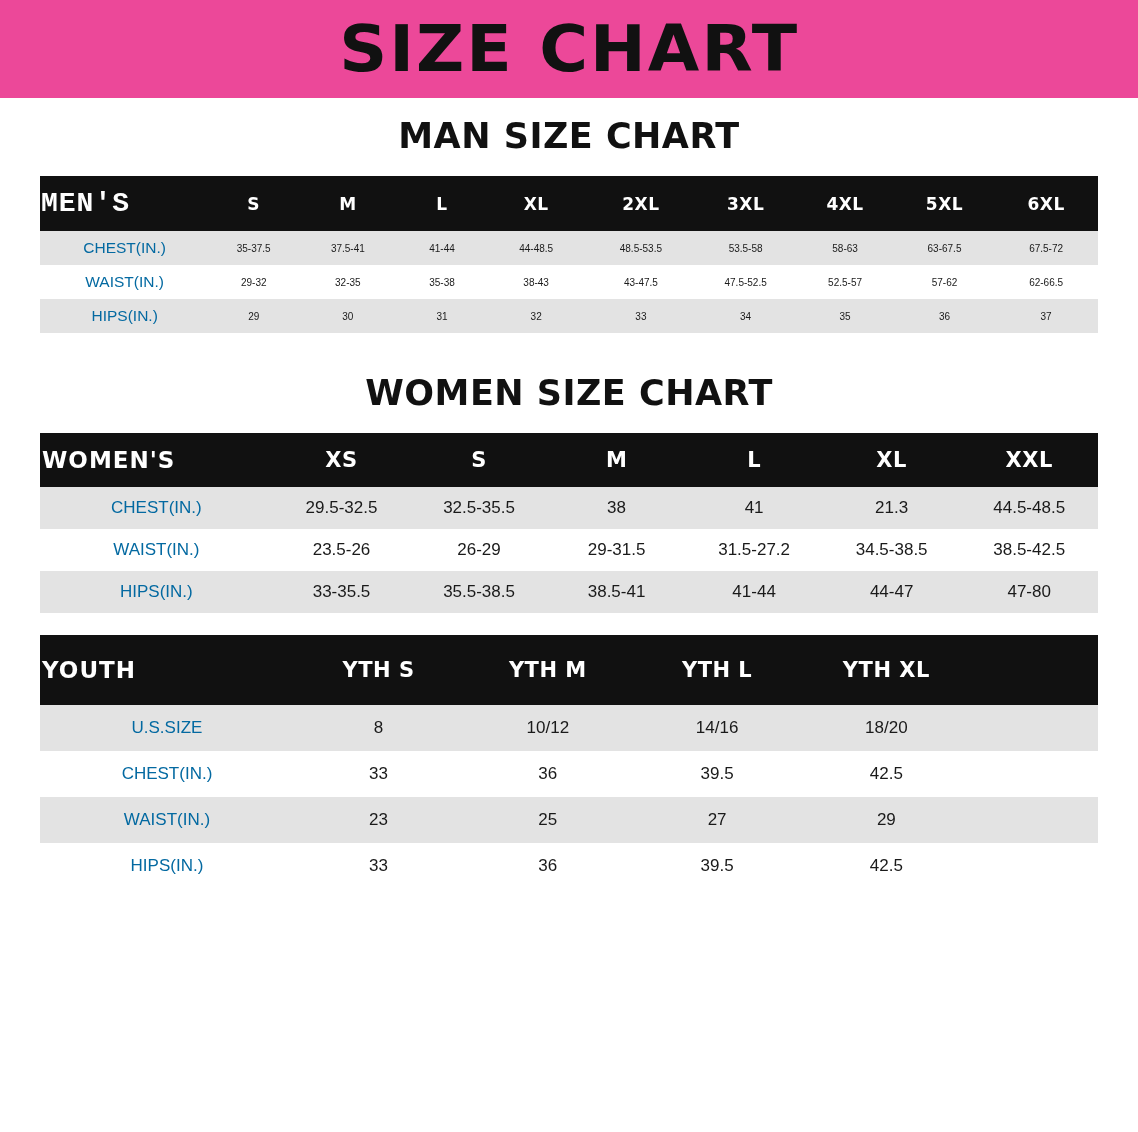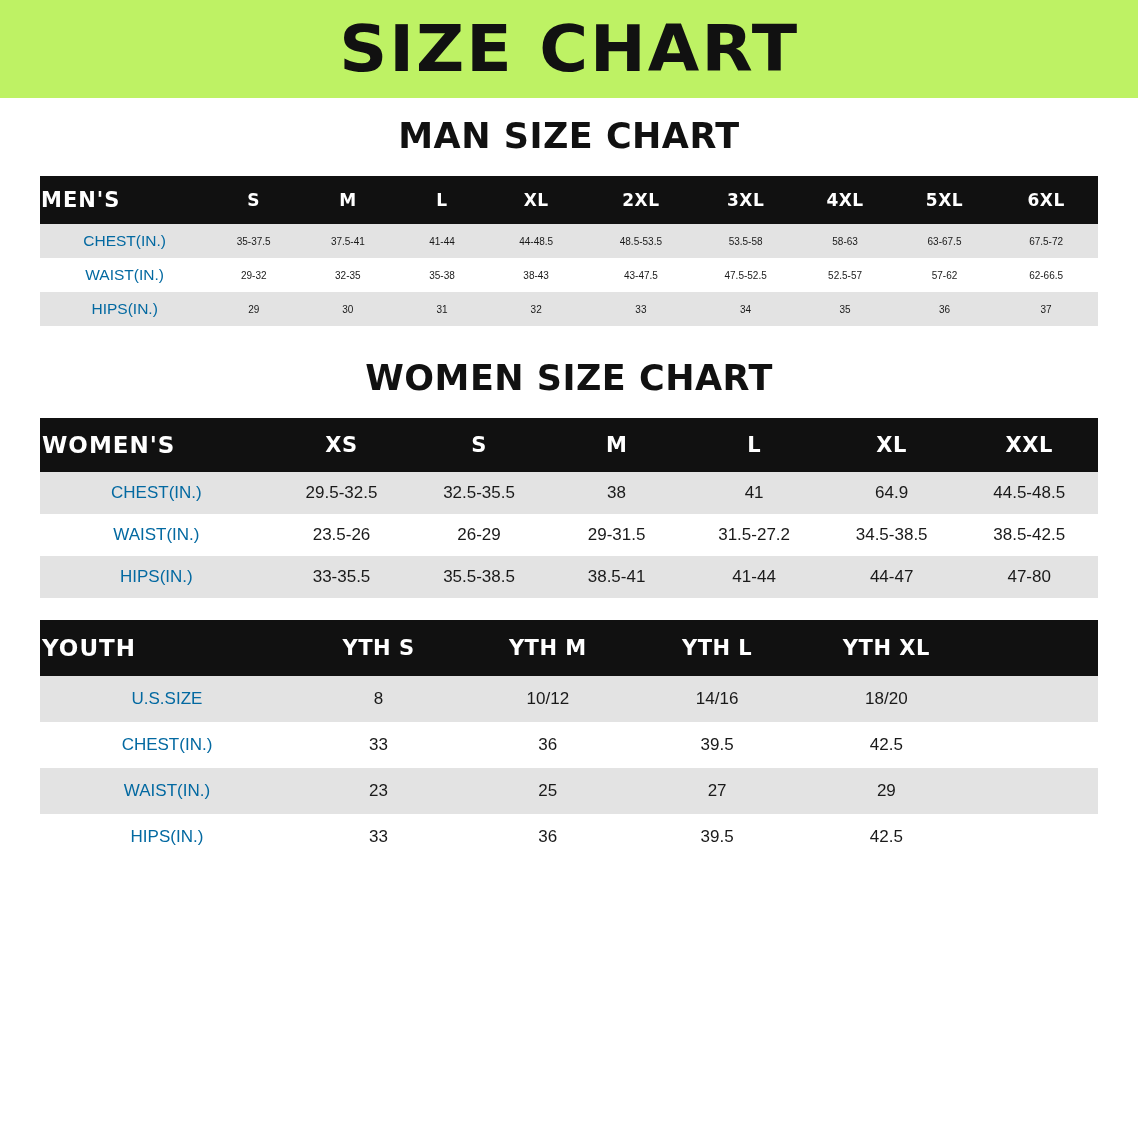--- a/index.html
+++ b/index.html
@@ -16,21 +16,21 @@
   .page {
     position: relative;
     width: 1138px;
     height: 1132px;
     background: #ffffff;
   }
 
   
   .banner {
     height: 98px;
-    background: #bef264;
+    background: #ec4899;
     display: flex;
     align-items: center;
     justify-content: center;
   }
   .banner-title {
     font-family: "DejaVu Sans", sans-serif;
     font-weight: bold;
     font-size: 64px;
     letter-spacing: 2px;
     color: #111111;
@@ -42,21 +42,21 @@
   
   .section-title {
     text-align: center;
     font-family: "DejaVu Sans", sans-serif;
     font-weight: bold;
     font-size: 35px;
     color: #111111;
     letter-spacing: 0.5px;
   }
   #man-title { margin-top: 18px; }
-  #women-title { margin-top: 32px; }
+  #women-title { margin-top: 40px; }
   #youth-title { margin-top: 42px; }
 
   
   .tbl-wrap {
     padding: 0 40px;
     box-sizing: border-box;
   }
   table.size {
     width: 100%;
     border-collapse: collapse;
@@ -89,29 +89,29 @@
     text-align: center;
     font-size: 16.5px;
     color: #0369a1;
   }
   
   table.size tbody tr.odd td { background: #e3e3e3; }
   table.size tbody tr.even td { background: #ffffff; }
 
   
   #men-table thead th { font-size: 17px; padding: 12px 1px; }
-  #men-table thead th.rowhead { font-size: 21px; }
+  #men-table thead th.rowhead { font-size: 28px; font-family: Liberation Mono, monospace; }
   #men-table tbody td { font-size: 10px; padding: 8px 1px; }
   #men-table tbody td.rowlabel { font-size: 15.5px; }
 
   #women-table thead th { font-size: 21px; padding: 14px 2px; }
   #women-table thead th.rowhead { font-size: 23px; }
   #women-table tbody td { font-size: 17px; padding: 11px 2px; }
 
-  #youth-table thead th { font-size: 21px; padding: 15px 2px; }
+  #youth-table thead th { font-size: 21px; padding: 22px 2px; }
   #youth-table thead th.rowhead { font-size: 23px; }
   #youth-table tbody td { font-size: 17px; padding: 13px 2px; }
   #youth-table tbody tr.odd td { background: #e3e3e3; }
   #youth-table tbody tr.even td { background: #ffffff; }
 
   .spacer-men { height: 20px; }
   .spacer-women { height: 20px; }
   .spacer-youth { height: 22px; }
 
   
@@ -229,21 +229,21 @@
           <th>XXL</th>
         </tr>
       </thead>
       <tbody>
         <tr class="odd">
           <td class="rowlabel">CHEST(IN.)</td>
           <td>29.5-32.5</td>
           <td>32.5-35.5</td>
           <td>38</td>
           <td>41</td>
-          <td>64.9</td>
+          <td>21.3</td>
           <td>44.5-48.5</td>
         </tr>
         <tr class="even">
           <td class="rowlabel">WAIST(IN.)</td>
           <td>23.5-26</td>
           <td>26-29</td>
           <td>29-31.5</td>
           <td>31.5-27.2</td>
           <td>34.5-38.5</td>
           <td>38.5-42.5</td>

